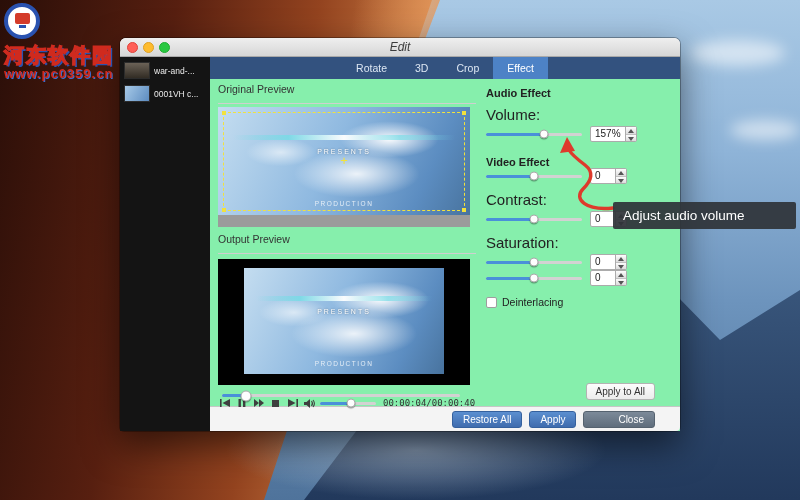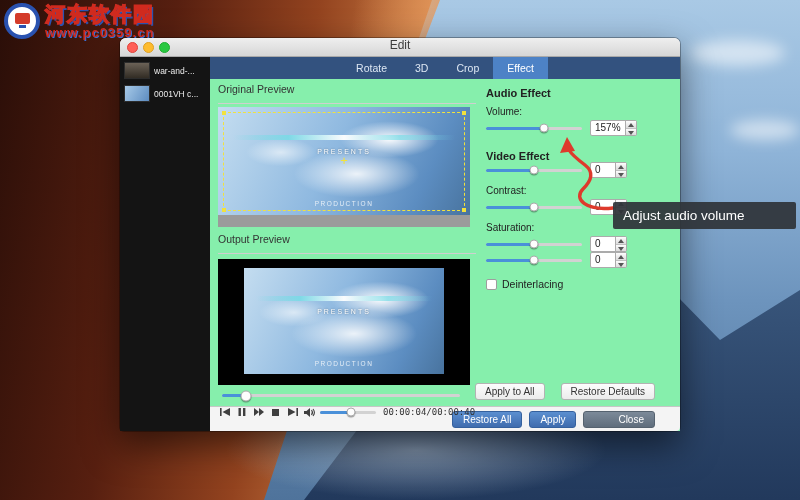--- a/index.html
+++ b/index.html
@@ -15,34 +15,34 @@
           clip-path:polygon(44% 0,55% 0,44% 46%,33% 100%,27% 100%); opacity:.85; }
   .mountains { position:absolute; inset:0; background:linear-gradient(to bottom,#47688f 30%,#22395c 100%);
           clip-path:polygon(38% 100%,56% 62%,68% 74%,79% 50%,90% 68%,100% 58%,100% 100%); }
   .fog { position:absolute; left:28%; bottom:0; width:48%; height:20%;
          background:radial-gradient(ellipse at center,rgba(196,210,224,.55),rgba(196,210,224,0) 70%); }
   .cloud { position:absolute; border-radius:50%; background:rgba(255,255,255,.55); filter:blur(7px); }
   .cloud.c1 { left:690px; top:40px; width:95px; height:26px; }
   .cloud.c2 { left:730px; top:120px; width:70px; height:20px; }
 
   
-  .watermark { position:absolute; left:4px; top:3px; display:flex; align-items:flex-start; gap:5px; z-index:3; }
+  .watermark { position:absolute; left:4px; top:3px; display:flex; align-items:flex-start; gap:5px; z-index:3;flex-direction:column; }
   .wm-logo { width:36px; height:36px; border-radius:50%; background:#fff; border:4px solid #2a52b0; position:relative; }
   .wm-screen { position:absolute; left:7px; top:6px; width:15px; height:11px; background:#d43b2a; border-radius:2px; }
   .wm-screen::after { content:""; position:absolute; left:4px; top:12px; width:7px; height:3px; background:#2a52b0; }
   .wm-name { font-size:20px; font-weight:bold; color:#fff; -webkit-text-stroke:1.4px #d02a1e;
              text-shadow:2px 2px 0 #2a52b0; letter-spacing:2px; line-height:1.1; }
   .wm-url { font-size:13px; font-weight:bold; color:#d02a1e; text-shadow:1px 1px 0 #3b6fd4; letter-spacing:1px; }
 
   
   .window { position:absolute; left:120px; top:38px; width:560px; height:393px; z-index:2;
             background:#fdfdfd; border-radius:6px 6px 4px 4px; display:flex; flex-direction:column;
             box-shadow:0 14px 36px rgba(0,0,0,.55), 0 0 0 1px rgba(0,0,0,.3); }
   .titlebar { flex:0 0 19px; background:linear-gradient(#efefef,#d6d6d6); border-bottom:1px solid #a9a9a9;
-              border-radius:6px 6px 0 0; position:relative; display:flex; justify-content:center; }
+              border-radius:6px 6px 0 0; position:relative; display:flex; align-items:center; justify-content:center;font-style:italic; }
   .traffic { position:absolute; left:7px; top:4px; display:flex; gap:5px; }
   .light { width:11px; height:11px; border-radius:50%; }
   .light.red { background:#ff5f57; border:1px solid #e0443b; }
   .light.yellow { background:#febc2e; border:1px solid #dfa023; }
   .light.green { background:#28c840; border:1px solid #1eae31; }
   .win-title { font-size:12px; color:#3d3d3d; }
 
   .win-body { flex:1; display:flex; min-height:0;border-radius:25px; }
   .sidebar { flex:0 0 90px; background:#141414; padding-top:2px; overflow:hidden; }
   .side-item { display:flex; align-items:center; gap:4px; padding:3px 4px; }
@@ -83,31 +83,31 @@
   .h.tl { left:-2px; top:-2px; } .h.tr { right:-2px; top:-2px; }
   .h.bl { left:-2px; bottom:-2px; } .h.br { right:-2px; bottom:-2px; }
 
   .seek-row { margin-top:9px; width:238px; margin-left:4px; }
   .track { position:relative; height:3px; background:#d2d2d2; border-radius:2px; }
   .fill { position:absolute; left:0; top:0; bottom:0; background:#4a90d9; border-radius:2px; }
   .knob { position:absolute; top:50%; width:11px; height:11px; background:#fdfdfd; border:1px solid #ababab;
           border-radius:50%; transform:translate(-50%,-50%); box-shadow:0 1px 1px rgba(0,0,0,.35); }
   .knob.small { width:9px; height:9px; }
 
-  .transport { margin-top:9px; display:flex; align-items:center; gap:4px; }
+  .transport { display:flex; align-items:center; gap:4px; }
   .tbtn { width:13px; height:12px; display:flex; align-items:center; justify-content:center; }
   .tbtn svg { display:block; }
   .vol-track { width:56px; }
   .time { font-size:9px; color:#333; font-family:"DejaVu Sans Mono", monospace; margin-left:3px; white-space:nowrap; }
 
   
   .fx { position:absolute; left:276px; top:8px; width:188px; color:#222; }
   .fx-h { font-size:11px; font-weight:bold; }
   .fx-h.video { margin-top:14px; }
-  .fx-label { font-size:10px; margin:7px 0 3px; }
+  .fx-label { font-size:15px; margin:7px 0 3px; }
   .fx-row { display:flex; align-items:center; gap:8px; height:16px; }
   .fx .track { width:96px; }
   .spin { display:flex; align-items:stretch; height:16px; border:1px solid #ababab; background:#fff; border-radius:2px; }
   .spin-val { padding:0 4px; font-size:10px; line-height:14px; min-width:24px; }
   .spin-val.wide { min-width:30px; }
   .spin-btns { width:11px; border-left:1px solid #ababab; display:flex; flex-direction:column; }
   .spin-up, .spin-down { flex:1; background:linear-gradient(#fdfdfd,#dcdcdc); position:relative; }
   .spin-up::after { content:""; position:absolute; left:2px; top:2px; border-left:3px solid transparent;
       border-right:3px solid transparent; border-bottom:4px solid #555; }
   .spin-down { border-top:1px solid #c0c0c0; }
@@ -345,21 +345,20 @@
             </div>
 
             <div class="cb-row">
               <div class="cb"></div>
               <div class="cb-label">Deinterlacing</div>
             </div>
           </div>
 
           <div class="panel-btns">
             <div class="sbtn">Apply to All</div>
-            <div class="sbtn">Restore Defaults</div>
           </div>
         </div>
 
         <div class="footer">
           <div class="fbtn blue">Restore All</div>
           <div class="fbtn blue">Apply</div>
           <div class="fbtn gray">Close</div>
         </div>
       </div>
     </div>

